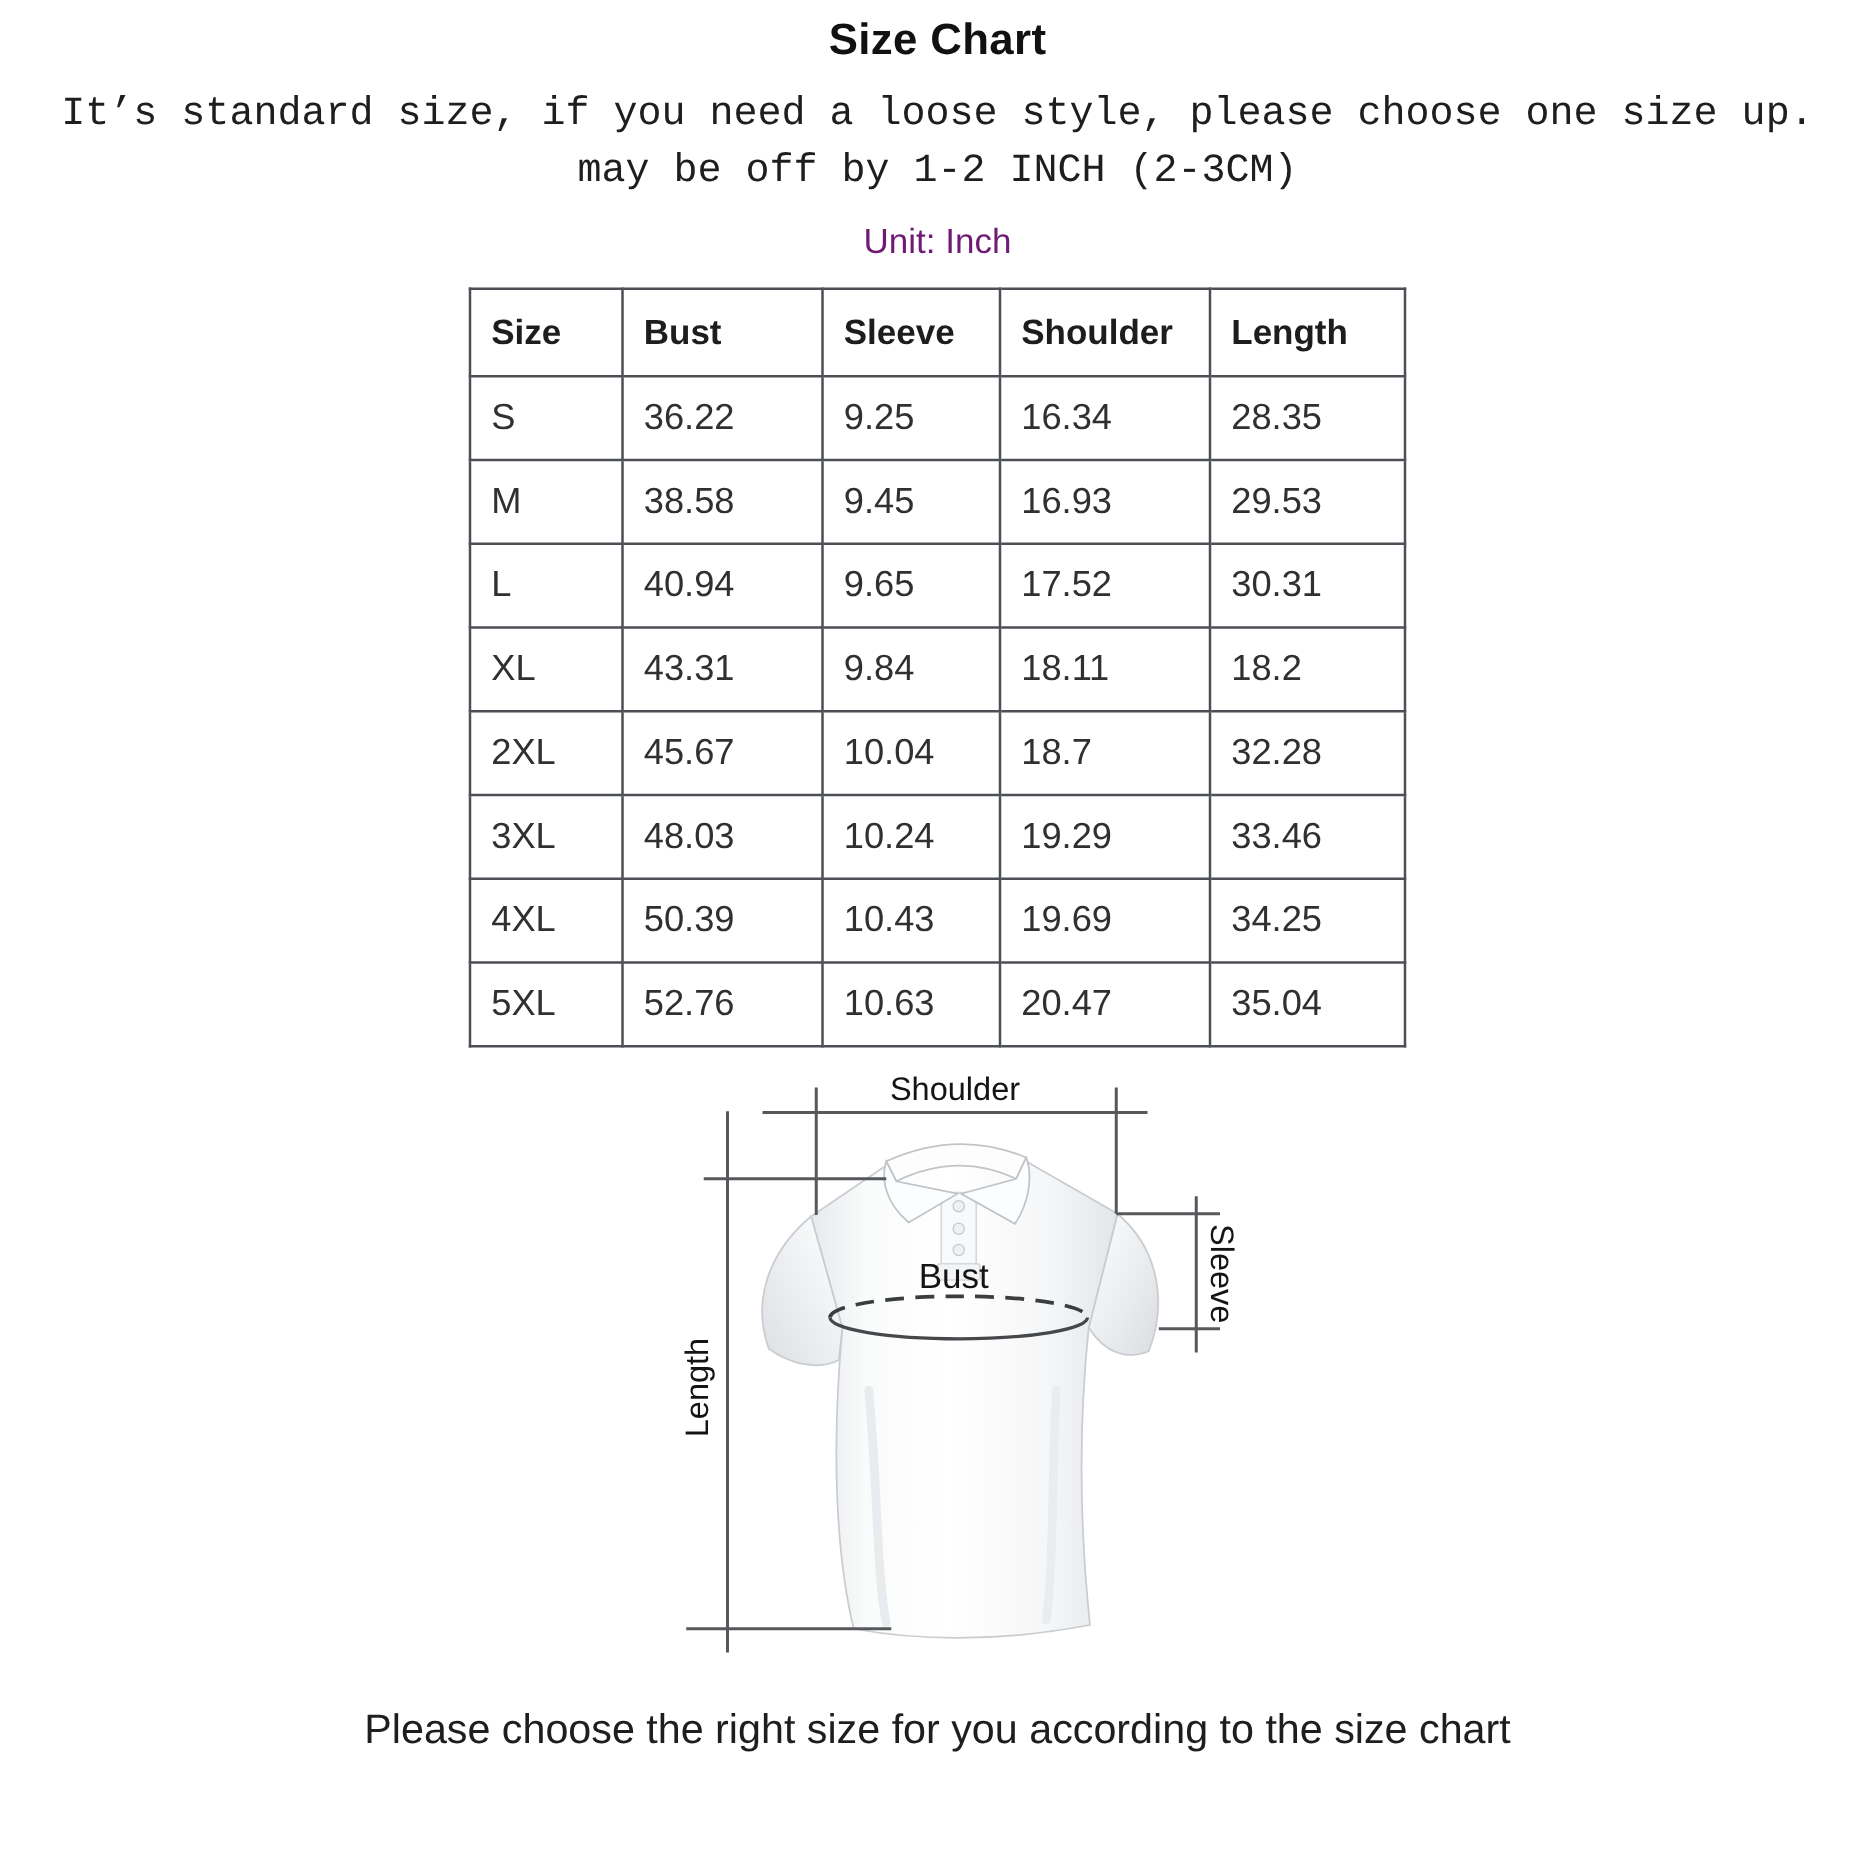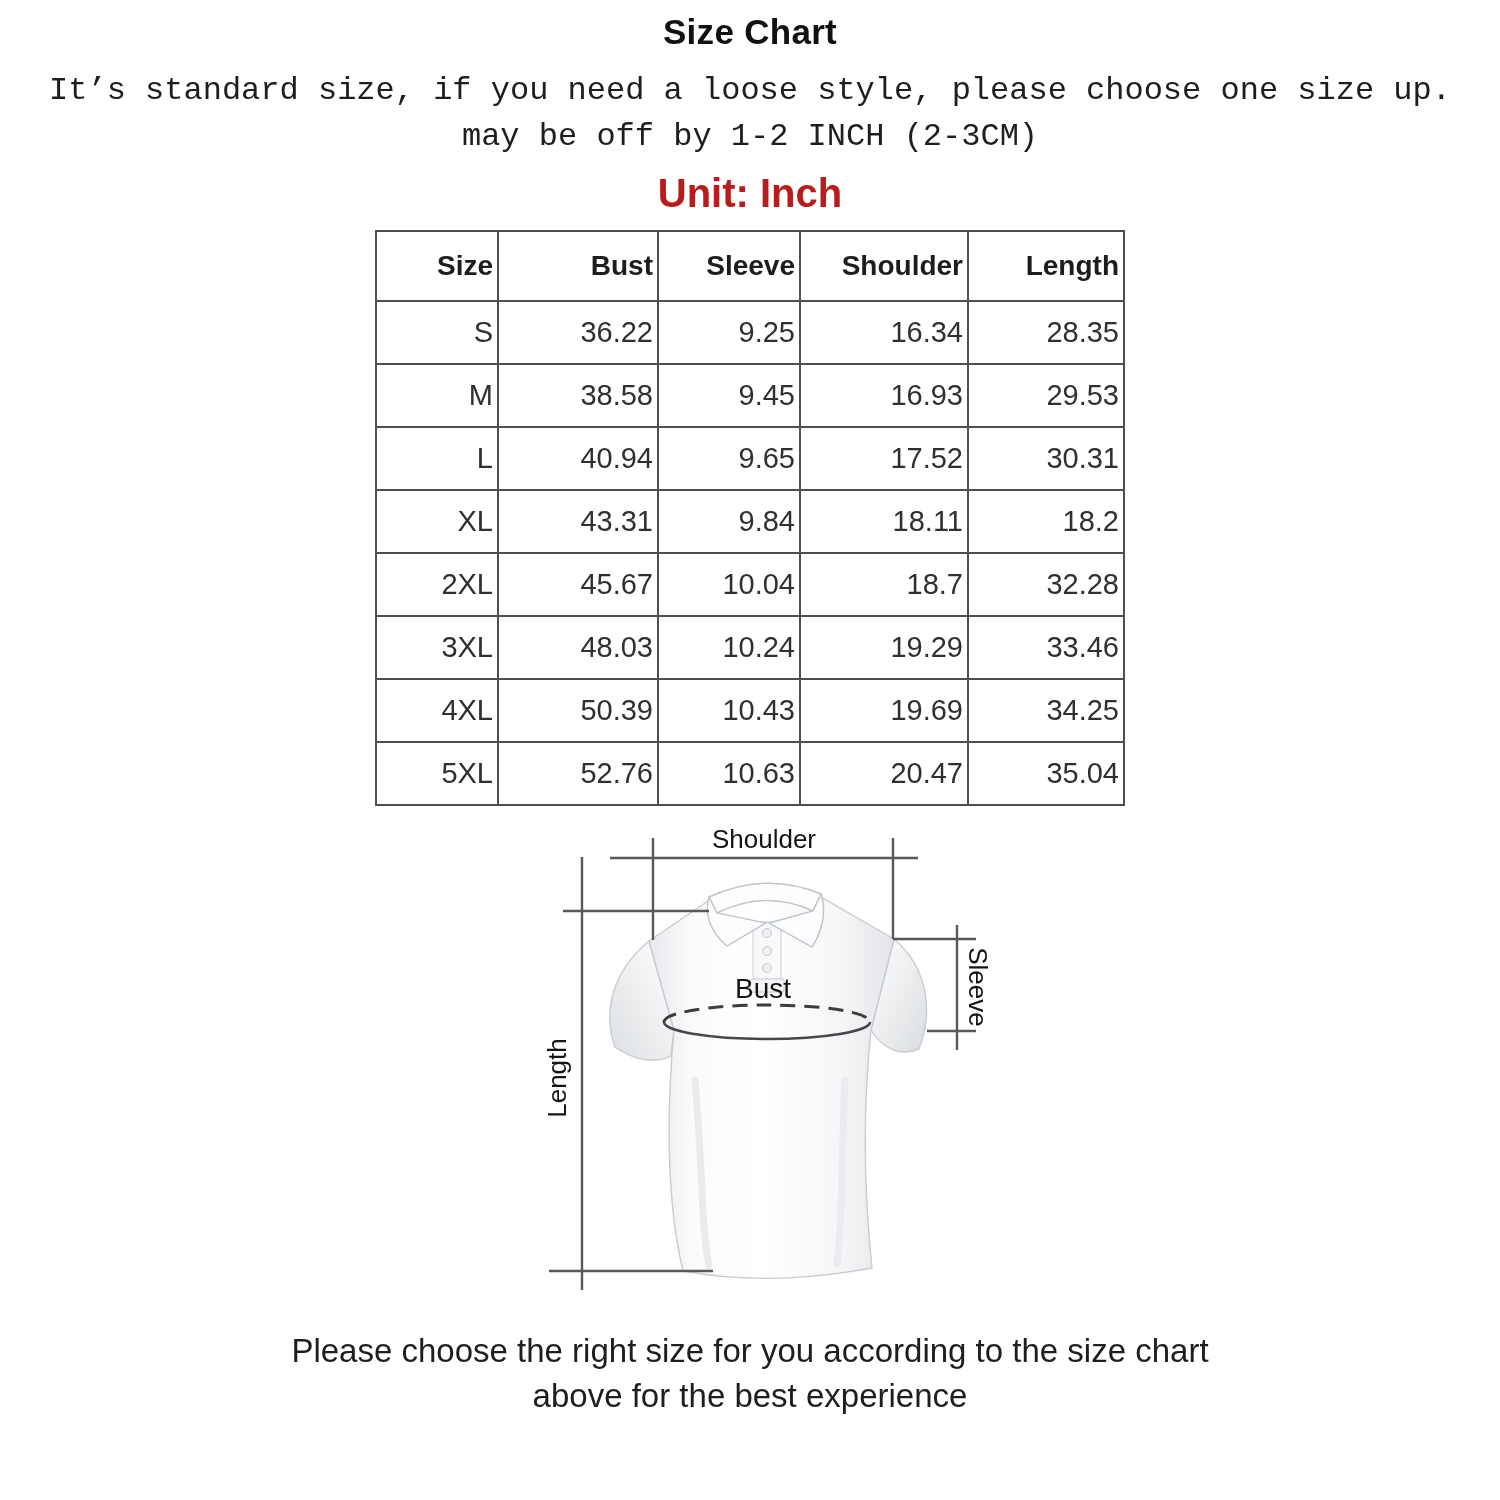--- a/index.html
+++ b/index.html
@@ -33,35 +33,35 @@
     margin-top: 16px;
     text-align: center;
     font-size: 32px;
     line-height: 46px;
     color: var(--text);
     font-family: Liberation Mono, monospace;
   }
   .unit {
     margin-top: 14px;
     text-align: center;
-    font-size: 40px;
-    font-weight: 700;
+    font-size: 28px;
+    font-weight: 400;
     line-height: 38px;
-    color: #b91c1c;
+    color: #701a75;
   }
   table.size-table {
     margin: 18px auto 0;
     border-collapse: collapse;
     table-layout: fixed;
   }
   table.size-table th, table.size-table td {
     border: 2px solid var(--table-border);
-    text-align: right;
+    text-align: left;
     vertical-align: middle;
-    padding: 4px;
+    padding: 16px;
     background: #ffffff;
   }
   table.size-table th {
     height: 70px;
     font-size: 28px;
     font-weight: 700;
     color: #1d1d1d;
   }
   table.size-table td {
     height: 63px;
@@ -261,16 +261,15 @@
     <g>
       <text class="dlabel" x="764" y="928" text-anchor="middle">Shoulder</text>
       <text class="dlabel dlabel-bust" x="763" y="1078" text-anchor="middle">Bust</text>
       <text class="dlabel" x="978" y="1067" text-anchor="middle" dominant-baseline="central" transform="rotate(90 978 1067)">Sleeve</text>
       <text class="dlabel" x="557" y="1158" text-anchor="middle" dominant-baseline="central" transform="rotate(-90 557 1158)">Length</text>
     </g>
   </svg>
 
   <div class="footer">
     <div>Please choose the right size for you according to the size chart</div>
-    <div>above for the best experience</div>
   </div>
 
 </div>
 
 </body></html>

